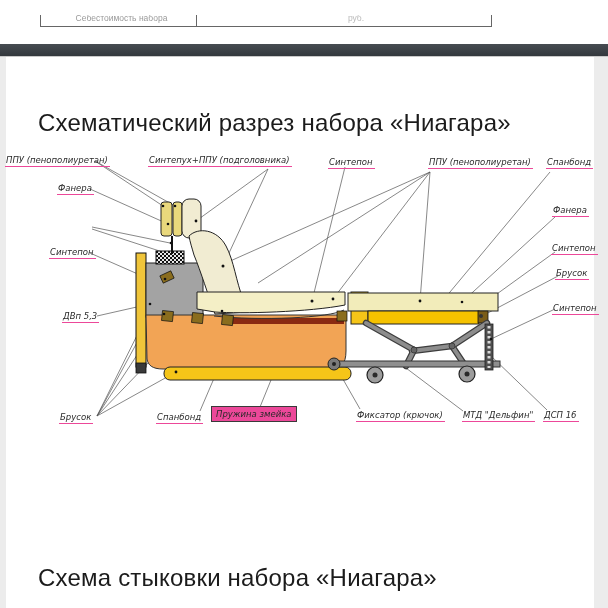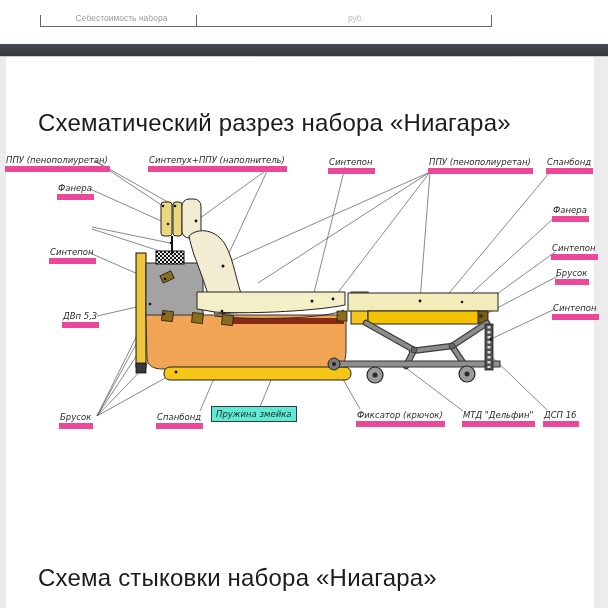--- a/index.html
+++ b/index.html
@@ -12,22 +12,22 @@
   #table-frag .cell-l{position:absolute;left:8px;top:-2px;width:145px;text-align:center;font-size:8.5px;color:#9a9a9a;white-space:nowrap;}
   #table-frag .cell-r{position:absolute;left:285px;top:-2px;width:60px;text-align:center;font-size:8.5px;color:#bbb;}
   
   #dark-bar{position:absolute;left:0;top:29px;width:608px;height:12px;background:linear-gradient(#474c52,#33383d);border-bottom:1px solid #c9c9c9;}
   
   .doc-title{position:absolute;left:38px;font-size:24px;color:#1b1b1b;white-space:nowrap;letter-spacing:0.2px;}
   #title-top{top:94px;}
   #title-bottom{top:549px;}
   
   .lbl{position:absolute;font:italic 8.5px "DejaVu Sans",sans-serif;color:#2a2a2a;white-space:nowrap;line-height:12px;}
-  .lbl .u{display:inline-block;border-bottom:6px solid #ec4899;padding:0 2px 0 1px;}
-  .lbl.boxed{border:1px solid #3a3a3a;padding:1px 4px;background:#5eead4;}
+  .lbl .u{display:inline-block;border-bottom:1px solid #ec4899;padding:0 2px 0 1px;}
+  .lbl.boxed{border:1px solid #3a3a3a;padding:1px 4px;background:#ec4899;}
   svg{position:absolute;left:0;top:0;pointer-events:none;}
 </style>
 </head>
 <body>
 
 <div id="stage">
 
   <div class="margin-strip" style="left:0;top:41px;width:6px;height:567px;"></div>
   <div class="margin-strip" style="left:594px;top:41px;width:14px;height:567px;"></div>
 
@@ -170,21 +170,21 @@
       <circle cx="462" cy="287" r="1.3"></circle>
     </g>
   </svg>
 
   <div class="lbl" style="left:5px;top:139px;"><span class="u">ППУ (пенополиуретан)</span></div>
   <div class="lbl" style="left:57px;top:167px;"><span class="u">Фанера</span></div>
   <div class="lbl" style="left:49px;top:231px;"><span class="u">Синтепон</span></div>
   <div class="lbl" style="left:62px;top:295px;"><span class="u">ДВп 5,3</span></div>
   <div class="lbl" style="left:59px;top:396px;"><span class="u">Брусок</span></div>
 
-  <div class="lbl" style="left:148px;top:139px;"><span class="u">Синтепух+ППУ (наполнитель)</span></div>
+  <div class="lbl" style="left:148px;top:139px;"><span class="u">Синтепух+ППУ (подголовника)</span></div>
   <div class="lbl" style="left:328px;top:141px;"><span class="u">Синтепон</span></div>
 
   <div class="lbl" style="left:428px;top:141px;"><span class="u">ППУ (пенополиуретан)</span></div>
   <div class="lbl" style="left:546px;top:141px;"><span class="u">Спанбонд</span></div>
   <div class="lbl" style="left:552px;top:189px;"><span class="u">Фанера</span></div>
   <div class="lbl" style="left:551px;top:227px;"><span class="u">Синтепон</span></div>
   <div class="lbl" style="left:555px;top:252px;"><span class="u">Брусок</span></div>
   <div class="lbl" style="left:552px;top:287px;"><span class="u">Синтепон</span></div>
 
   <div class="lbl" style="left:156px;top:396px;"><span class="u">Спанбонд</span></div>

